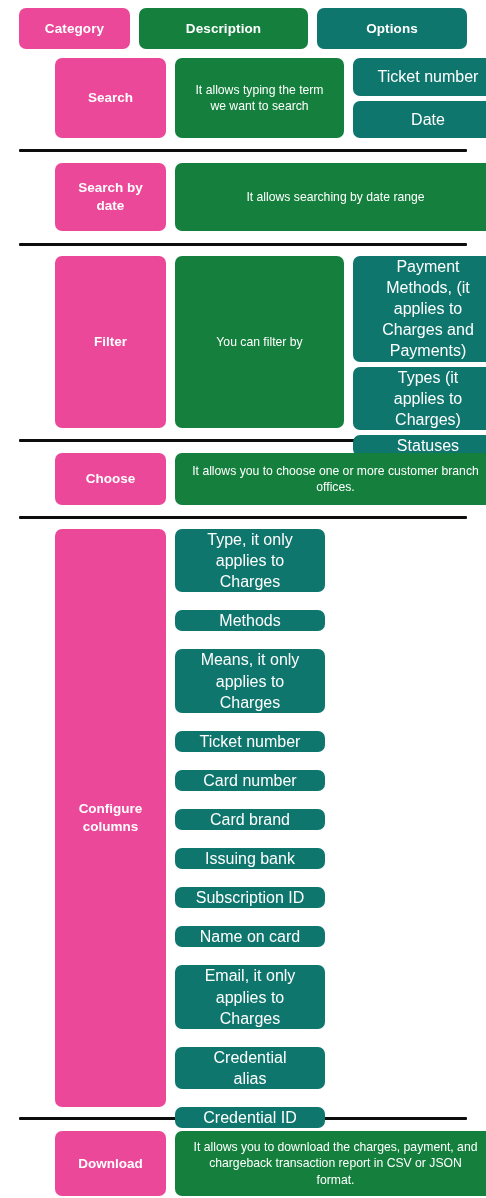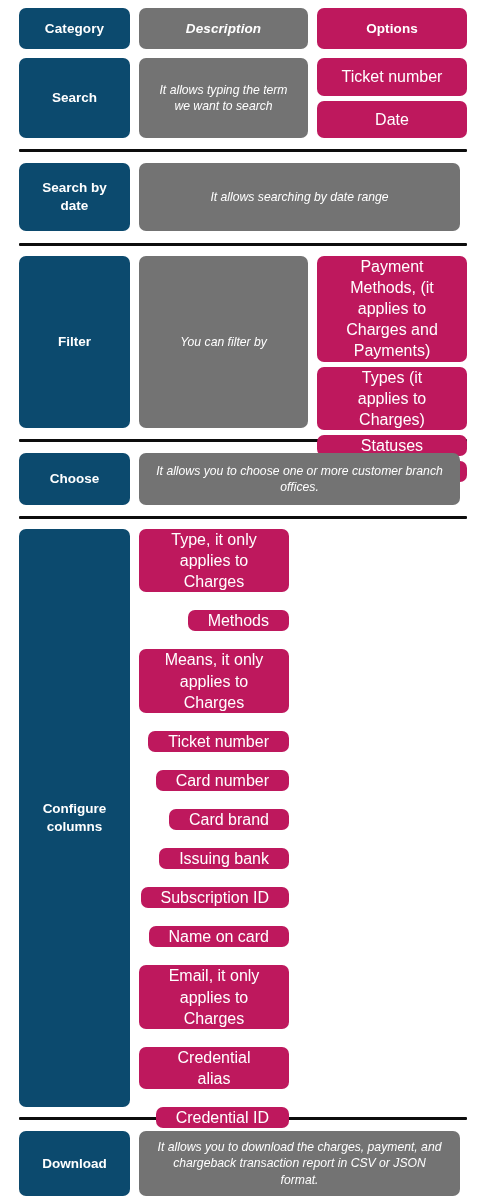--- a/index.html
+++ b/index.html
@@ -32,39 +32,40 @@
   .cell {
     border-radius: 7px;
     display: flex;
     align-items: center;
     justify-content: center;
     text-align: center;
     color: #ffffff;
     line-height: 1.32;
   }
 
-  .cat   { background: #0c4a6e; width: 111px; flex: 0 0 111px; }
-  .desc  { background: #737373; font-style: italic; }
-  .opt   { background: #be185d; }
+  .cat   { background: #ec4899; width: 111px; flex: 0 0 111px; }
+  .desc  { background: #15803d; }
+  .opt   { background: #0f766e; }
 
   
   .header-row { height: 41px; margin-top: 8px; }
   .header-row .cell {
     font-weight: bold;
     font-size: 13.5px;
     letter-spacing: .1px;
   }
   .header-row .desc { width: 169px; flex: 0 0 169px; }
   .header-row .opt  { width: 150px; flex: 0 0 150px; }
 
   
   .cat-label {
     font-weight: bold;
     font-size: 13.5px;
     padding: 0 12px;
+    margin-left: 36px;
   }
 
   .desc-text {
     font-size: 12.2px;
     padding: 7px 14px;
     white-space: pre-line;
   }
 
   .opt-text {
     font-size: 16px;
@@ -105,21 +106,21 @@
 
   .sp-3 { height: 11px; }
 
   .sec-choose .row      { height: 52px; margin-top: 11px; }
   .sec-choose .desc     { width: 321px; flex: 0 0 321px; }
 
   .sp-4 { height: 11px; }
 
   .sec-columns .row     { height: 578px; margin-top: 10px; }
   .sec-columns .desc    { width: 169px; flex: 0 0 169px; }
-  .sec-columns .opts-stack { gap: 18px; align-items: flex-end; }
+  .sec-columns .opts-stack { gap: 18px; }
 
   .sp-5 { height: 10px; }
 
   .sec-download .row    { height: 65px; margin-top: 11px; }
   .sec-download .desc   { width: 321px; flex: 0 0 321px; }
 </style>
 </head>
 <body>
 
 <div class="sheet">

